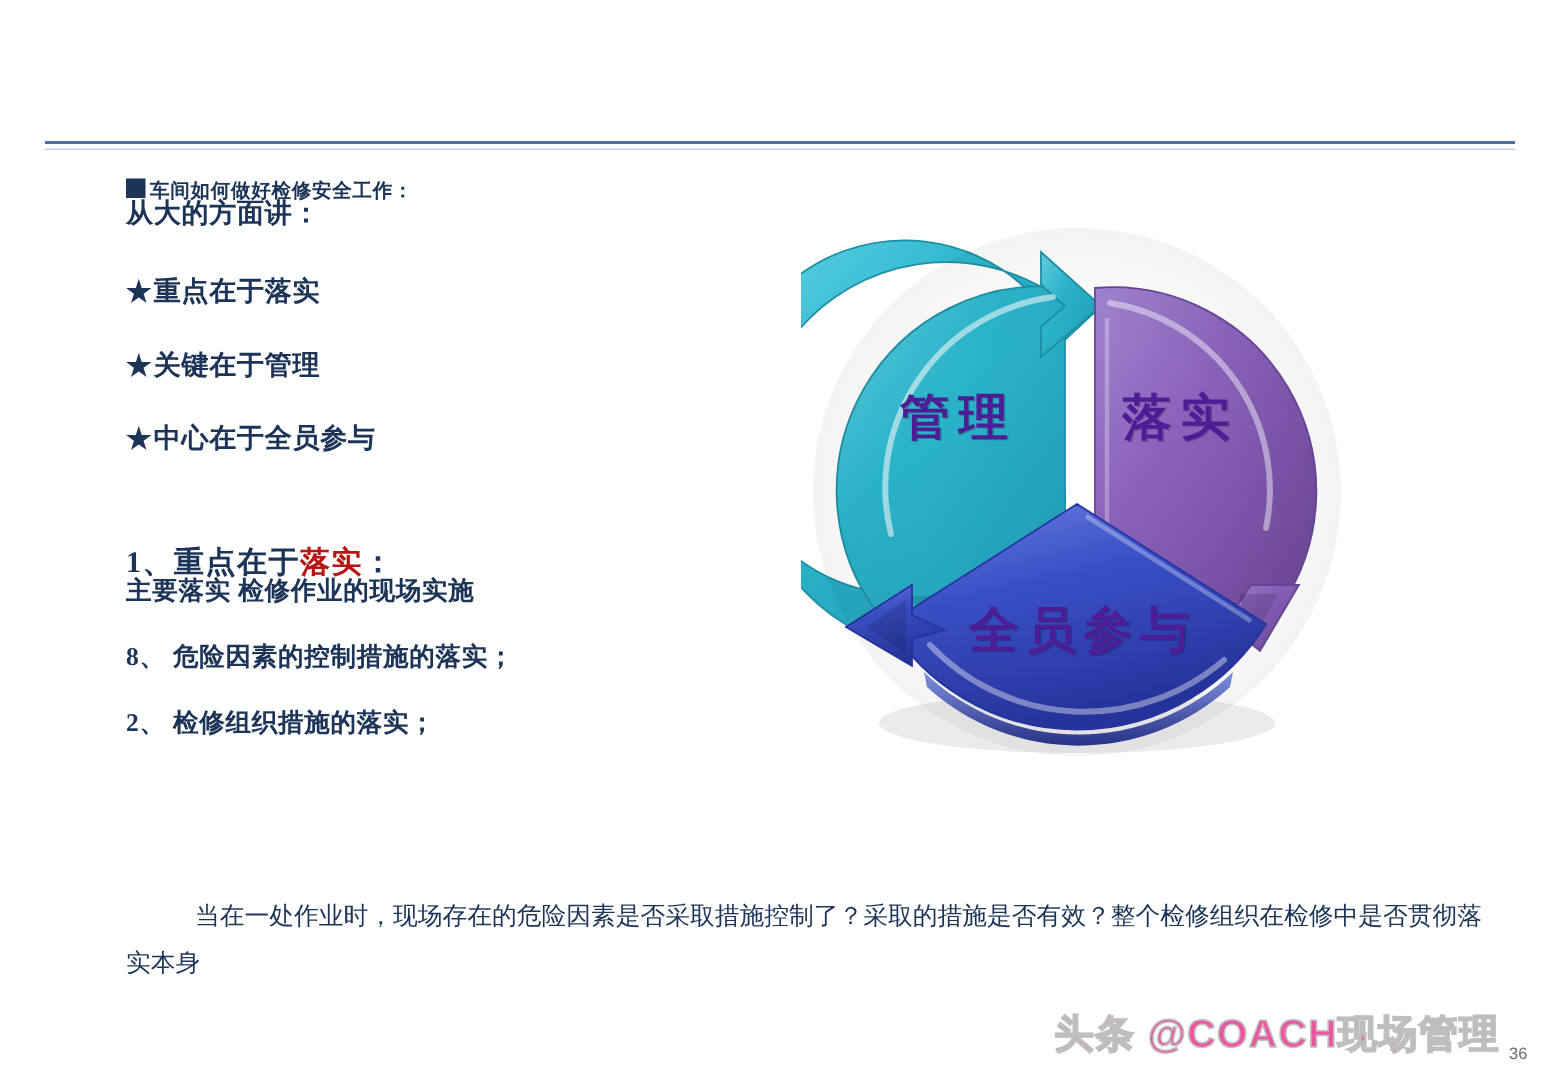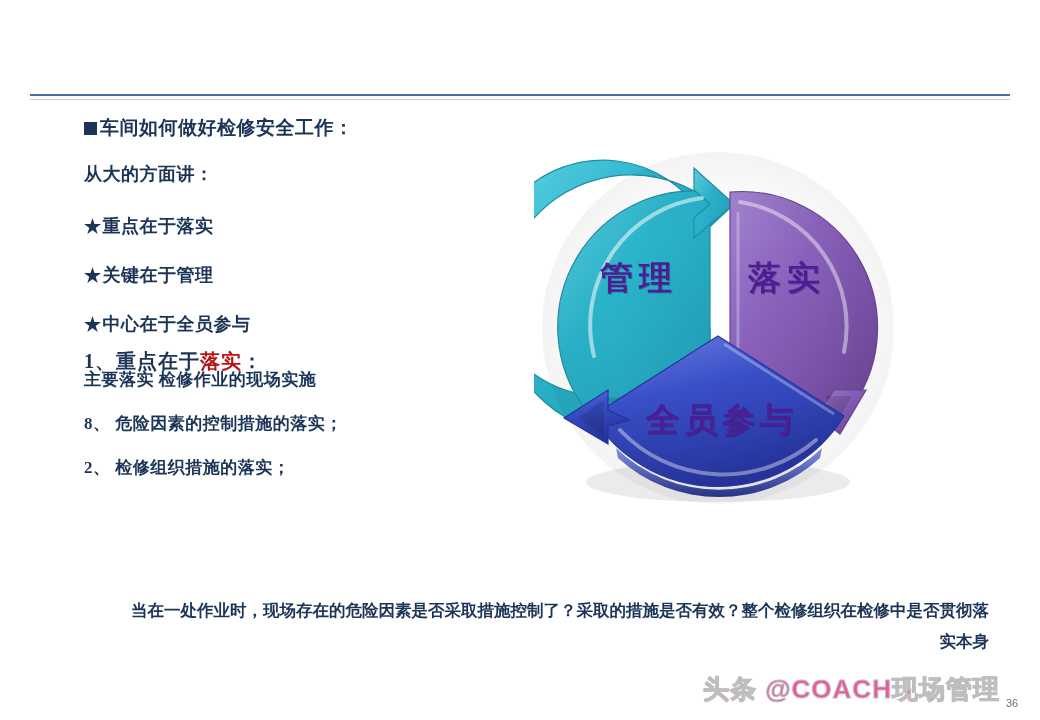--- a/index.html
+++ b/index.html
@@ -57,35 +57,34 @@
     width: 430px;
   }
   .line {
     color: #1c3557;
     font-weight: 700;
     font-family: "Liberation Serif", "DejaVu Serif", serif;
     white-space: nowrap;
     line-height: 1;
   }
   .l-head {
-    font-size: 19px;
-    margin-bottom: 28px;
+    font-size: 13px;
     letter-spacing: 0.5px;
   }
   .l-sub {
     font-size: 18px;
     margin-bottom: 34px;
     letter-spacing: 0.5px;
   }
   .l-star {
     font-size: 18px;
     margin-bottom: 31px;
     letter-spacing: 0.5px;
   }
-  .l-star.last { margin-bottom: 18px; }
+  .l-star.last { margin-bottom: 64px; }
   .l-num {
     font-size: 20px;
     letter-spacing: 1px;
   }
   .l-plain {
     font-size: 17px;
     margin-bottom: 27px;
     letter-spacing: 0.5px;
   }
   .l-item {
@@ -110,26 +109,25 @@
     color: #b81414;
   }
 
   
   .para {
     position: absolute;
     left: 84px;
     top: 596px;
     width: 905px;
     color: #1c3557;
-    font-weight: 700;
+    font-weight: 400;
     font-size: 16.5px;
     line-height: 1.85;
     font-family: "Liberation Serif", "DejaVu Serif", serif;
     text-indent: 46px;
-    text-align: right;
   }
 
   
   .diagram {
     position: absolute;
     left: 534px;
     top: 152px;
     width: 360px;
     height: 360px;
   }

